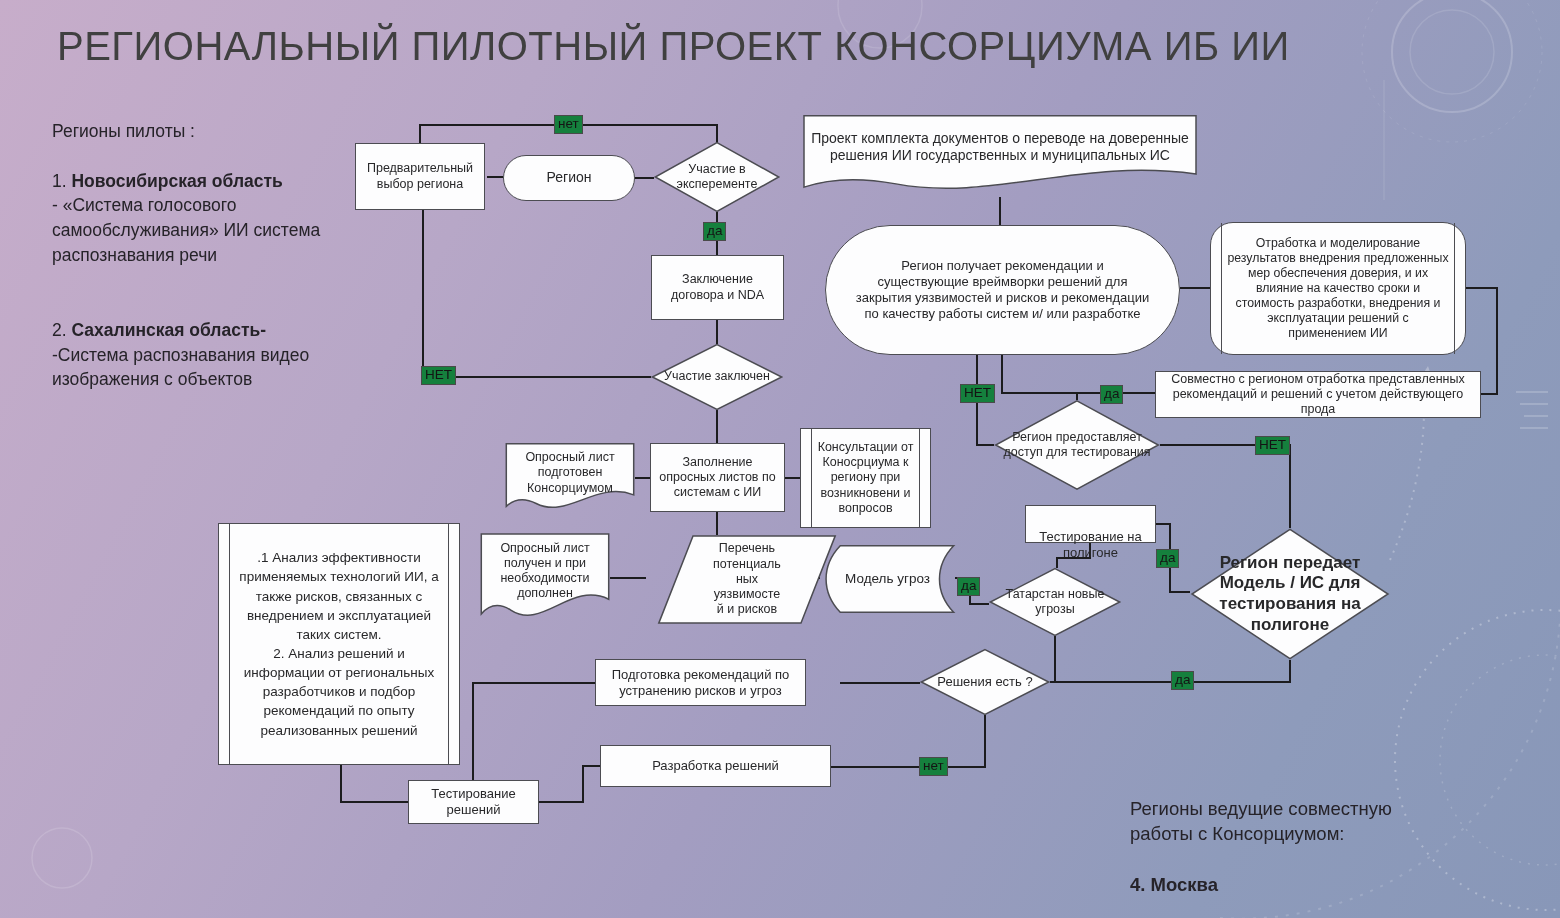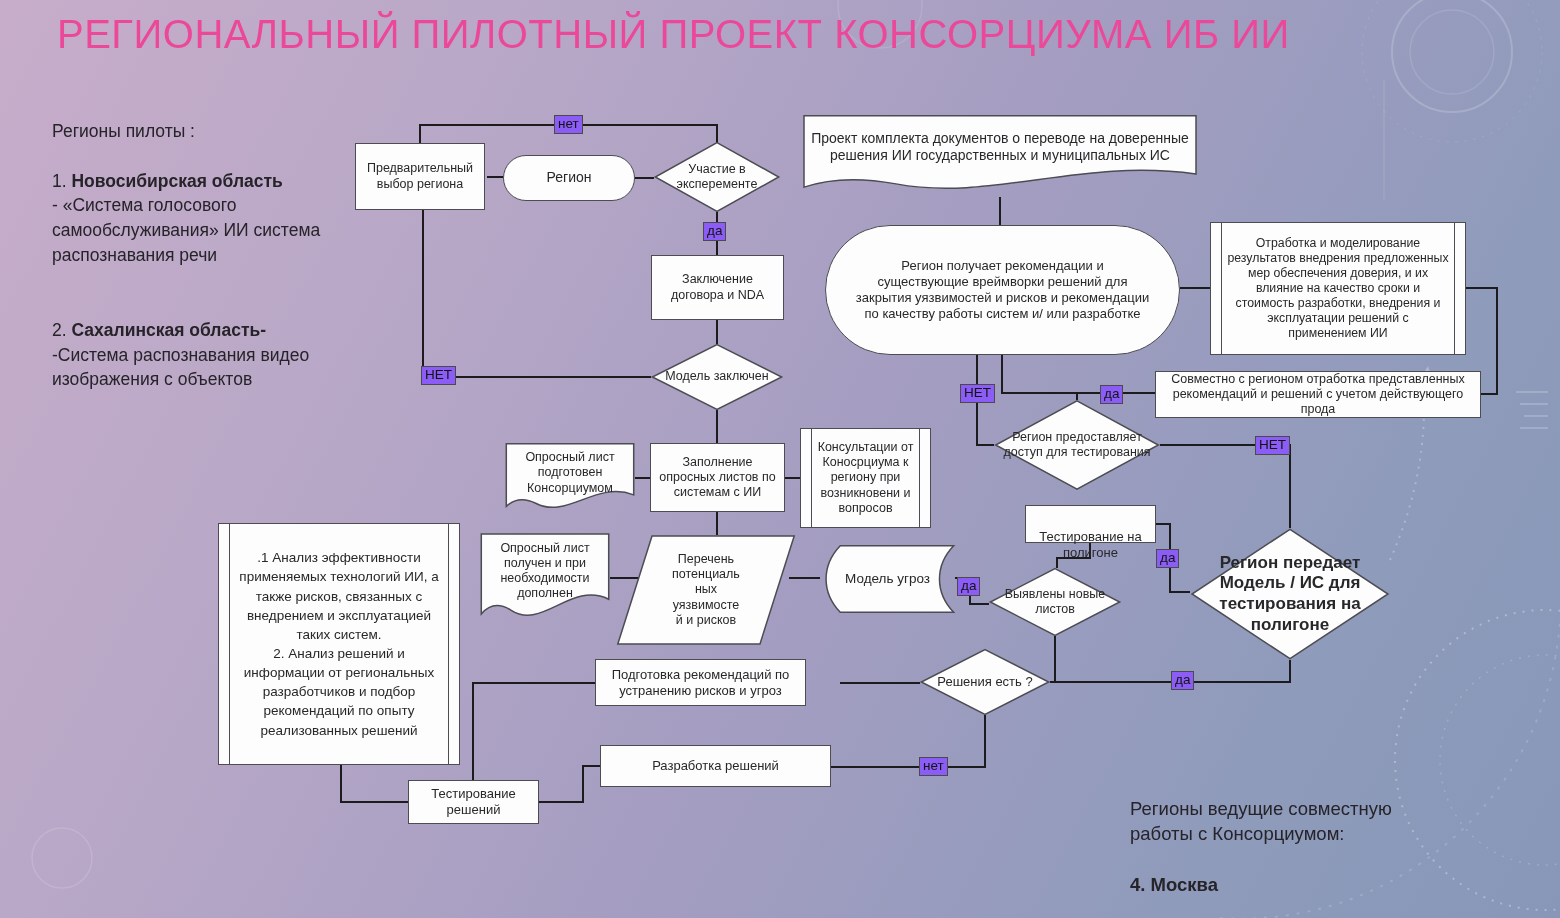--- a/index.html
+++ b/index.html
@@ -3,22 +3,22 @@
 <meta charset="utf-8">
 <style>
   html,body{margin:0;padding:0;}
   body{
     width:1560px;height:918px;overflow:hidden;position:relative;
     font-family:"Liberation Sans","DejaVu Sans",sans-serif;
     background:linear-gradient(118deg,#c7adca 0%,#b7a7c7 28%,#a39dc1 55%,#8e9bbb 82%,#8897b8 100%);
   }
   .deco{position:absolute;inset:0;z-index:0;pointer-events:none;}
   .page-title{
-    position:absolute;left:57px;top:12px;width:1300px;
-    font-size:40px;letter-spacing:.5px;color:#ec4899;z-index:2;font-weight:400;
+    position:absolute;left:57px;top:24px;width:1300px;
+    font-size:40px;letter-spacing:.5px;color:#404040;z-index:2;font-weight:400;
   }
   .side-panel{position:absolute;z-index:2;color:#262329;white-space:pre-line;}
   .lp{left:52px;top:94px;width:318px;font-size:17.5px;line-height:1.42;}
   .lp .item{margin-bottom:25px;}
   .rp{left:1130px;top:770px;width:300px;font-size:18.5px;line-height:1.38;}
   .rp .bold-line{font-weight:bold;}
   b{font-weight:bold;}
   
   .flow-layer{position:absolute;inset:0;z-index:1;}
   .node{position:absolute;display:flex;align-items:center;justify-content:center;text-align:center;z-index:2;}
@@ -26,21 +26,21 @@
   .shape-rect,.shape-stadium,.shape-predef{background:#fdfdfe;border:1.5px solid #4c4c52;box-sizing:border-box;}
   .shape-stadium{border-radius:999px;}
   .shape-predef::before,.shape-predef::after{content:"";position:absolute;top:0;bottom:0;width:0;border-left:1.5px solid #4c4c52;z-index:2;}
   .shape-predef::before{left:10px;}
   .shape-predef::after{right:10px;}
   .node svg.bg{position:absolute;inset:0;width:100%;height:100%;z-index:1;overflow:visible;}
   .shp{fill:#fdfdfe;stroke:#4c4c52;stroke-width:1.5;vector-effect:non-scaling-stroke;}
   .connectors{position:absolute;inset:0;z-index:1;}
   .connectors polyline{fill:none;stroke:#1c1c1e;stroke-width:2;}
   .elabel{
-    position:absolute;z-index:4;background:#8b5cf6;color:#141414;
+    position:absolute;z-index:4;background:#15803d;color:#141414;
     font-size:13.5px;line-height:1.1;padding:1px 3px;border:1px solid #4a4a4a;
   }
 </style>
 </head>
 <body>
 
 <svg class="deco" width="1560" height="918" viewBox="0 0 1560 918">
   <circle cx="1452" cy="52" r="60" fill="none" stroke="rgba(255,255,255,0.18)" stroke-width="2"></circle>
   <circle cx="1452" cy="52" r="42" fill="none" stroke="rgba(255,255,255,0.12)" stroke-width="1.5"></circle>
   <circle cx="1452" cy="52" r="90" fill="none" stroke="rgba(255,255,255,0.10)" stroke-width="1" stroke-dasharray="3 6"></circle>
@@ -132,28 +132,28 @@
   </div>
 
   <div class="node shape-rect" style="left:651px;top:255px;width:133px;height:65px;">
     <span class="txt">Заключение договора  и NDA</span>
   </div>
 
   <div class="node" style="left:651px;top:344px;width:132px;height:66px;">
     <svg class="bg" viewBox="0 0 100 100" preserveAspectRatio="none">
         <polygon class="shp" points="50,1 99,50 50,99 1,50"></polygon>
       </svg>
-    <span class="txt">Модель заключен</span>
+    <span class="txt">Участие заключен</span>
   </div>
 
   <div class="node shape-stadium" style="left:825px;top:225px;width:355px;height:130px;">
     <span class="txt" style="font-size:13px;padding:0 28px;">Регион получает рекомендации и  существующие вреймворки решений для  закрытия  уязвимостей и рисков  и рекомендации по качеству работы систем и/ или разработке</span>
   </div>
 
-  <div class="node shape-rect shape-predef" style="left:1210px;top:222px;width:256px;height:133px;">
+  <div class="node shape-rect shape-predef" style="left:1210px;top:222px;width:256px;height:133px;border-radius:23px;">
     <span class="txt" style="font-size:12.3px;padding:0 16px;">Отработка и моделирование результатов  внедрения предложенных  мер  обеспечения доверия,  и их  влияние на качество  сроки и стоимость разработки, внедрения и эксплуатации решений  с применением  ИИ</span>
   </div>
 
   <div class="node shape-rect" style="left:1155px;top:371px;width:326px;height:47px;">
     <span class="txt">Совместно с регионом отработка представленных рекомендаций и решений с учетом  действующего прода</span>
   </div>
 
   <div class="node" style="left:994px;top:400px;width:166px;height:90px;">
     <svg class="bg" viewBox="0 0 100 100" preserveAspectRatio="none">
         <polygon class="shp" points="50,1 99,50 50,99 1,50"></polygon>
@@ -181,21 +181,21 @@
 2. Анализ  решений и информации  от региональных разработчиков  и  подбор рекомендаций  по опыту реализованных  решений</span>
   </div>
 
   <div class="node" style="left:480px;top:533px;width:130px;height:92px;">
     <svg class="bg" viewBox="0 0 100 100" preserveAspectRatio="none">
         <path class="shp" d="M1,1 L99,1 L99,72 C70,52 48,106 24,84 C14,75 7,78 1,88 Z"></path>
       </svg>
     <span class="txt" style="padding-bottom:18px;">Опросный лист получен и при необходимости дополнен</span>
   </div>
 
-  <div class="node" style="left:616px;top:535px;width:180px;height:110px;">
+  <div class="node" style="left:657px;top:535px;width:180px;height:89px;">
     <svg class="bg" viewBox="0 0 100 100" preserveAspectRatio="none">
         <polygon class="shp" points="20,1 99,1 80,99 1,99"></polygon>
       </svg>
     <span class="txt">Перечень
 потенциаль
 ных
 уязвимосте
 й и рисков</span>
   </div>
 
@@ -203,21 +203,21 @@
     <svg class="bg" viewBox="0 0 100 100" preserveAspectRatio="none">
         <path class="shp" d="M15,1 L99,1 C85,30 85,70 99,99 L15,99 C1,70 1,30 15,1 Z"></path>
       </svg>
     <span class="txt" style="font-size:13.5px;">Модель угроз</span>
   </div>
 
   <div class="node" style="left:989px;top:568px;width:132px;height:68px;">
     <svg class="bg" viewBox="0 0 100 100" preserveAspectRatio="none">
         <polygon class="shp" points="50,1 99,50 50,99 1,50"></polygon>
       </svg>
-    <span class="txt">Выявлены новые листов</span>
+    <span class="txt">Татарстан новые угрозы</span>
   </div>
 
   <div class="node shape-rect" style="left:1025px;top:505px;width:131px;height:38px;">
     <span class="txt" style="font-size:13px;margin-top:42px;">Тестирование на полигоне</span>
   </div>
 
   <div class="node" style="left:1190px;top:528px;width:200px;height:132px;">
     <svg class="bg" viewBox="0 0 100 100" preserveAspectRatio="none">
         <polygon class="shp" points="50,1 99,50 50,99 1,50"></polygon>
       </svg>

